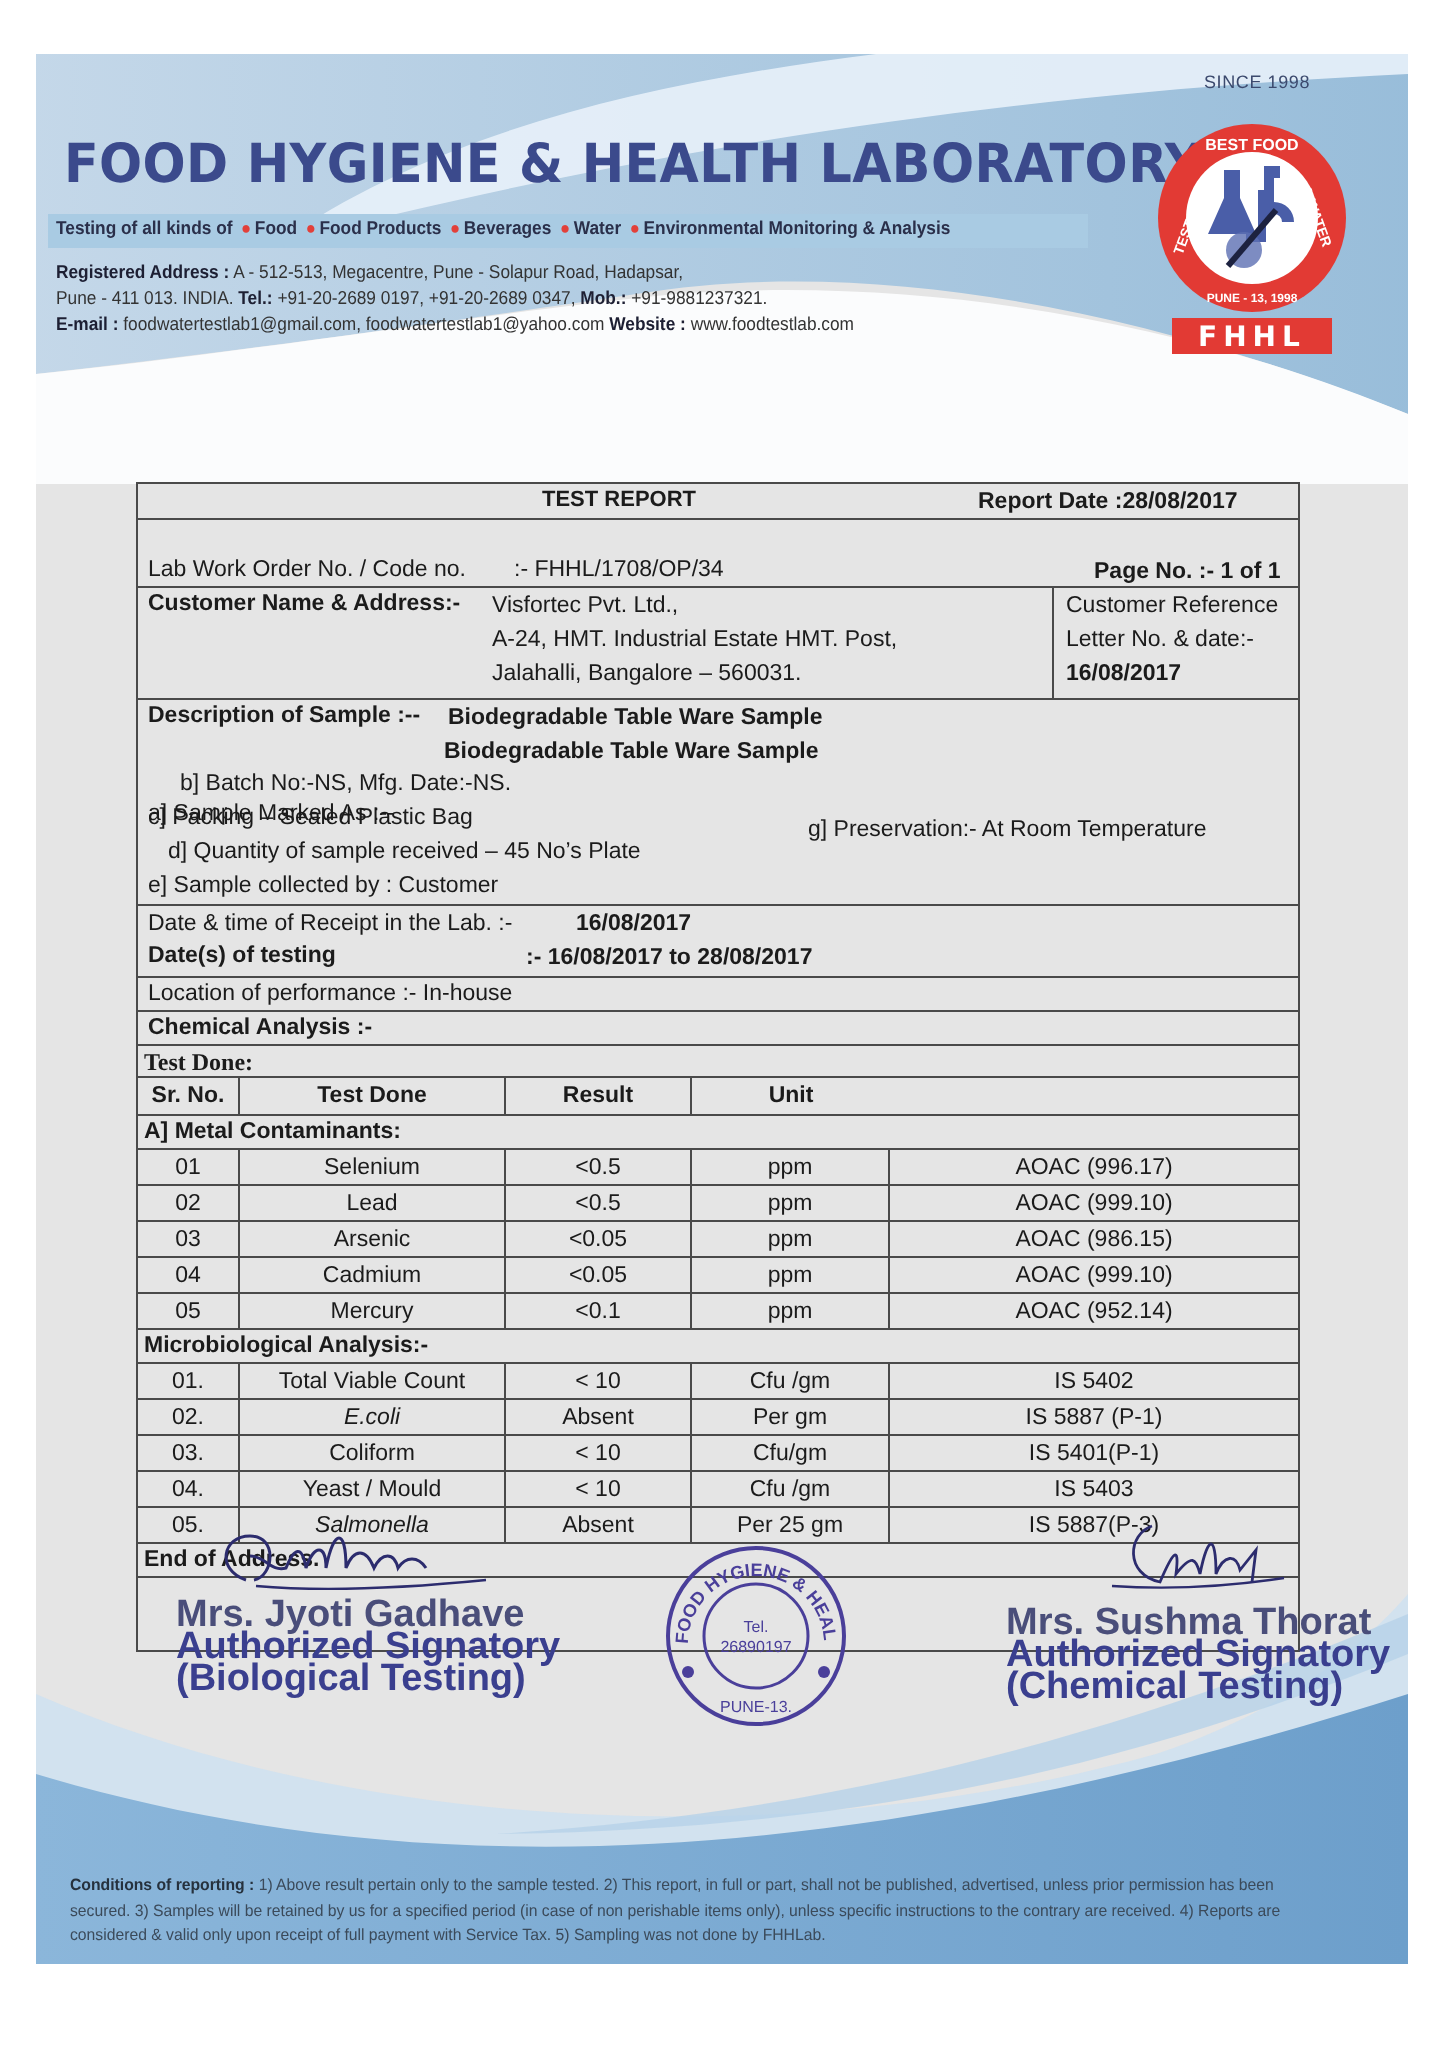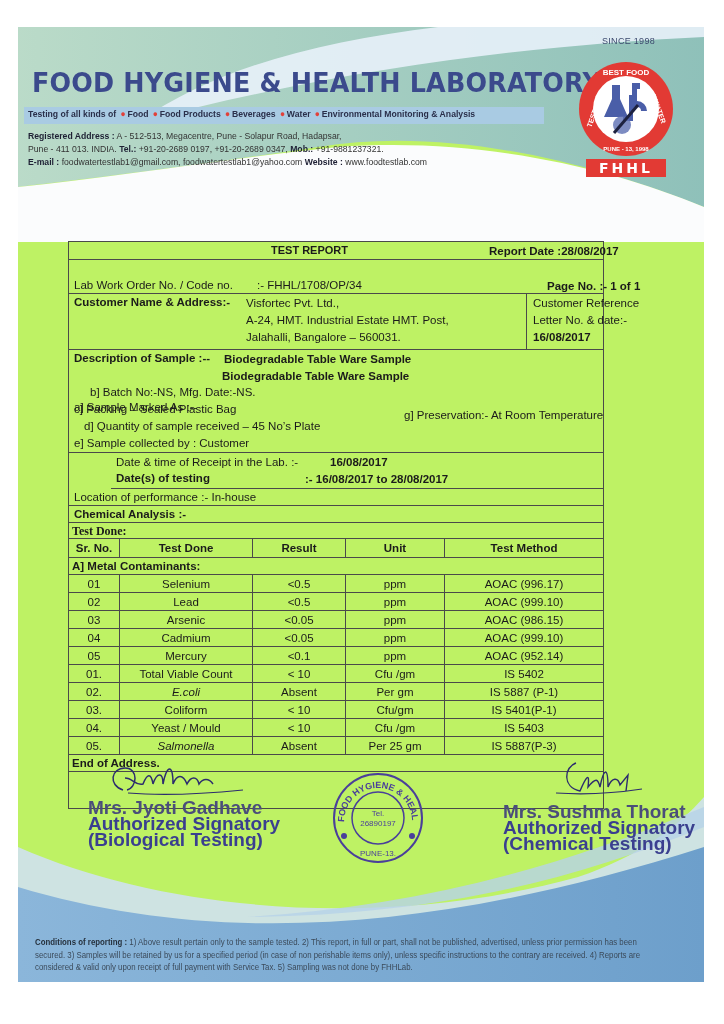--- a/index.html
+++ b/index.html
@@ -1,35 +1,35 @@
 <!DOCTYPE html>
 <html><head>
 <meta charset="utf-8">
 <style>
   * { box-sizing: border-box; margin: 0; padding: 0; }
   html, body { width: 724px; height: 1024px; background: #ffffff; overflow: hidden; }
   body { position: relative; font-family: "Liberation Sans", sans-serif; color: #1a1a1a; }
 
-  .sheet { position: absolute; left: 18px; top: 27px; width: 686px; height: 955px; background: #bef264; overflow: hidden; }
+  .sheet { position: absolute; left: 18px; top: 27px; width: 686px; height: 955px; background: #e5e5e5; overflow: hidden; }
   .bg-swoosh { position: absolute; left: 0; top: 0; width: 686px; height: 955px; }
 
   
   .since { position: absolute; left: 584px; top: 9px; font-size: 9px; color: #3c4a6e; letter-spacing: 0.3px; }
   .lab-title { position: absolute; left: 14px; top: 40px; font-family: "DejaVu Sans", sans-serif; font-weight: bold;
     font-size: 27px; color: #3b4a8c; letter-spacing: 0.2px; transform: scaleX(0.94); transform-origin: left; white-space: nowrap; }
   .tagline-bar { position: absolute; left: 6px; top: 80px; width: 520px; height: 17px; background: #a9cbe3; }
   .tagline { position: absolute; left: 10px; top: 82px; font-size: 9.3px; font-weight: bold; color: #2a2f4a; white-space: nowrap; transform: scaleX(0.93); transform-origin: left; }
   .tagline .dot { color: #e2403a; font-size: 9px; margin: 0 2px; }
   .addr { position: absolute; left: 10px; font-size: 9.3px; color: #333; white-space: nowrap; transform: scaleX(0.93); transform-origin: left; }
   .addr b { color: #1d1f33; }
 
   .logo { position: absolute; left: 558px; top: 20px; width: 100px; height: 140px; }
 
   
-  .report { position: absolute; left: 50px; top: 214px; width: 536px; border: 1px solid #4a4a4a; font-family: "Liberation Sans", sans-serif; font-size: 11.5px; color: #1b1b1b; }
+  .report { position: absolute; left: 50px; top: 214px; width: 582px; border: 1px solid #4a4a4a; font-family: "Liberation Sans", sans-serif; font-size: 11.5px; color: #1b1b1b; }
   .row { position: relative; border-bottom: 1px solid #4a4a4a; }
   .row:last-child { border-bottom: none; }
   .b { font-weight: bold; }
   .abs { position: absolute; white-space: nowrap; }
 
   .grid-row { display: flex; border-bottom: 1px solid #4a4a4a; height: 18px; align-items: center; }
   .grid-row > div { border-right: 1px solid #4a4a4a; height: 100%; display: flex; align-items: center; justify-content: center; white-space: nowrap; }
   .grid-row > div:last-child { border-right: none; }
   .c1 { width: 51px; } .c2 { width: 133px; } .c3 { width: 93px; } .c4 { width: 99px; } .c5 { flex: 1; }
   .it { font-style: italic; }
@@ -135,42 +135,41 @@
       <span class="abs b" style="left:5px; top:2px;">Description of Sample :--</span>
       <span class="abs b" style="left:155px; top:3px;">Biodegradable Table Ware Sample</span>
       <span class="abs" style="left:5px; top:19px;margin-top:32px;">a] Sample Marked As  :--</span>
       <span class="abs b" style="left:153px; top:20px;">Biodegradable Table Ware Sample</span>
       <span class="abs" style="left:21px; top:36px;">b] Batch No:-NS, Mfg. Date:-NS.</span>
       <span class="abs" style="left:5px; top:53px;">c] Packing – Sealed Plastic Bag</span>
       <span class="abs" style="left:335px; top:59px;">g] Preservation:- At Room Temperature</span>
       <span class="abs" style="left:15px; top:70px;text-align:right;">d] Quantity of sample received – 45 No’s Plate</span>
       <span class="abs" style="left:5px; top:87px;">e]  Sample collected by : Customer</span>
     </div>
-    <div class="row" style="height:36px;margin-left:42px;">
+    <div class="row" style="height:36px;">
       <span class="abs" style="left:5px; top:3px;">Date &amp; time of Receipt in the Lab.  :-</span>
       <span class="abs b" style="left:219px; top:3px;">16/08/2017</span>
       <span class="abs b" style="left:5px; top:19px;">Date(s) of testing</span>
       <span class="abs b" style="left:194px; top:20px;">:-   16/08/2017  to  28/08/2017</span>
     </div>
     <div class="row" style="height:17px;">
       <span class="abs" style="left:5px; top:2px;">Location of performance :-  In-house</span>
     </div>
     <div class="row" style="height:17px;">
       <span class="abs b" style="left:5px; top:2px;">Chemical Analysis :-</span>
     </div>
     <div class="row" style="height:16px;">
       <span class="abs b" style="left:3px; top:1px; font-family:'Liberation Serif', serif; font-size:12px;">Test Done:</span>
     </div>
 
     <div class="grid-row b" style="height:19px;">
       <div class="c1">Sr. No.</div>
       <div class="c2">Test Done</div>
       <div class="c3">Result</div>
       <div class="c4">Unit</div>
-      <div class="c5">Test Method</div>
     </div>
     <div class="row" style="height:17px;">
       <span class="abs b" style="left:3px; top:2px;">A] Metal Contaminants:</span>
     </div>
 
     <div class="grid-row">
       <div class="c1">01</div>
       <div class="c2">Selenium</div>
       <div class="c3">&lt;0.5</div>
       <div class="c4">ppm</div>
@@ -198,20 +197,23 @@
       <div class="c5">AOAC (999.10)</div>
     </div>
     <div class="grid-row">
       <div class="c1">05</div>
       <div class="c2">Mercury</div>
       <div class="c3">&lt;0.1</div>
       <div class="c4">ppm</div>
       <div class="c5">AOAC (952.14)</div>
     </div>
 
+    <div class="row" style="height:17px;">
+      <span class="abs b" style="left:3px; top:2px;">Microbiological Analysis:-</span>
+    </div>
 
     <div class="grid-row">
       <div class="c1">01.</div>
       <div class="c2">Total Viable Count</div>
       <div class="c3">&lt; 10</div>
       <div class="c4">Cfu /gm</div>
       <div class="c5">IS 5402</div>
     </div>
     <div class="grid-row">
       <div class="c1">02.</div>

